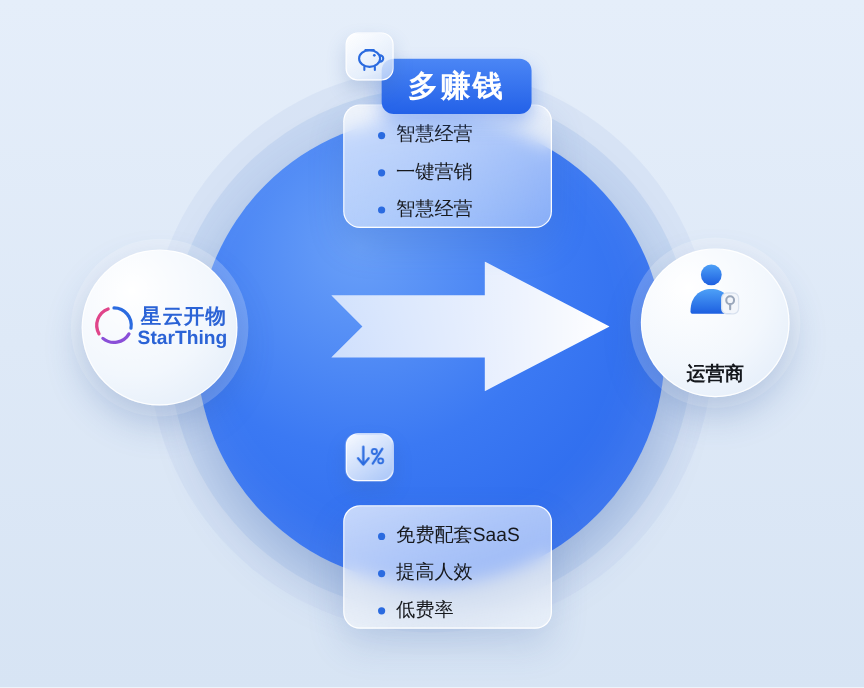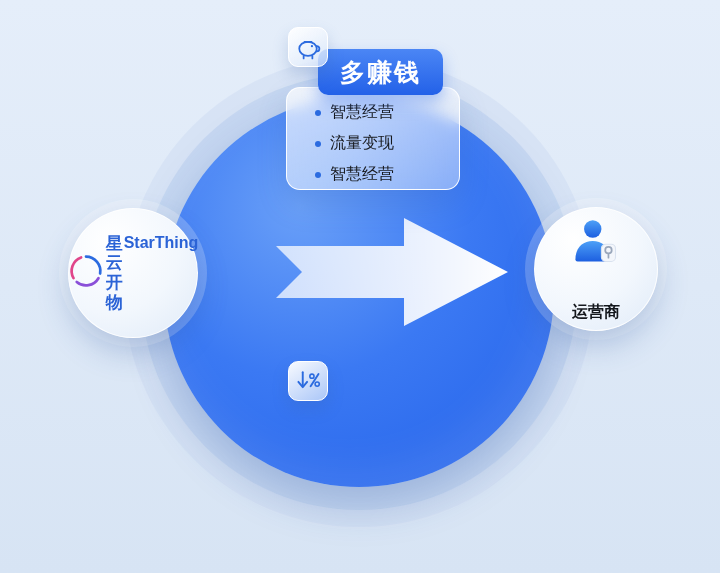--- a/index.html
+++ b/index.html
@@ -19,21 +19,21 @@
   .flow-arrow{position:absolute;left:276px;top:218px;width:232px;height:108px;}
   .node{
     position:absolute;border-radius:50%;
     background:radial-gradient(circle at 32% 26%, #ffffff 0%, #f2f7fd 55%, #dfeaf8 100%);
     border:1px solid rgba(255,255,255,0.9);
     box-shadow:0 14px 30px rgba(50,90,160,0.28), 0 0 0 9px rgba(255,255,255,0.22);
     display:flex;align-items:center;justify-content:center;gap:32px;
   }
   .node-left{left:68px;top:208px;width:128px;height:128px;flex-direction:row;gap:2px;}
   .node-right{left:534px;top:207px;width:122px;height:122px;flex-direction:column;}
-  .brand-text{display:flex;flex-direction:row;line-height:1.15;text-align:right;}
+  .brand-text{display:flex;flex-direction:column;line-height:1.15;text-align:right;}
   .brand-cn{font-size:17px;font-weight:700;color:#2b63d6;letter-spacing:1px;}
   .brand-en{font-size:16px;font-weight:700;color:#2b63d6;}
   .node-label{font-size:16px;font-weight:700;color:#15181d;margin-top:2px;}
   .person svg{display:block;}
   .tile{
     position:absolute;width:38px;height:38px;border-radius:10px;z-index:6;
     background:linear-gradient(145deg,rgba(255,255,255,0.96),rgba(214,229,250,0.72));
     border:1px solid #ffffff;
     box-shadow:0 8px 16px rgba(60,100,170,0.22);
     display:flex;align-items:center;justify-content:center;
@@ -130,34 +130,50 @@
   </div>
   <div class="pill pill-top">多赚钱</div>
   <div class="card card-top">
     <ul>
       <li>
           <span class="dot"></span>
           <span>智慧经营</span>
         </li>
       <li>
           <span class="dot"></span>
-          <span>流量变现</span>
+          <span>一键营销</span>
         </li>
       <li>
           <span class="dot"></span>
           <span>智慧经营</span>
         </li>
     </ul>
   </div>
 
   <div class="tile tile-bottom">
     <svg width="28" height="28" viewBox="0 0 32 32" aria-hidden="true">
       <g fill="none" stroke="#2b6bdf" stroke-width="2.2" stroke-linecap="round" stroke-linejoin="round">
         <path d="M10 6 v16"></path>
         <path d="M5 17 l5 6 l5 -6"></path>
         <path d="M28 8 L19 22"></path>
       </g>
       <circle cx="20.5" cy="10.5" r="2.4" fill="none" stroke="#2b6bdf" stroke-width="1.8"></circle>
       <circle cx="26.5" cy="19.5" r="2.4" fill="none" stroke="#2b6bdf" stroke-width="1.8"></circle>
     </svg>
   </div>
+  <div class="card card-bottom">
+    <ul>
+      <li>
+          <span class="dot"></span>
+          <span>免费配套SaaS</span>
+        </li>
+      <li>
+          <span class="dot"></span>
+          <span>提高人效</span>
+        </li>
+      <li>
+          <span class="dot"></span>
+          <span>低费率</span>
+        </li>
+    </ul>
+  </div>
 
 </div>
 
 </body></html>

